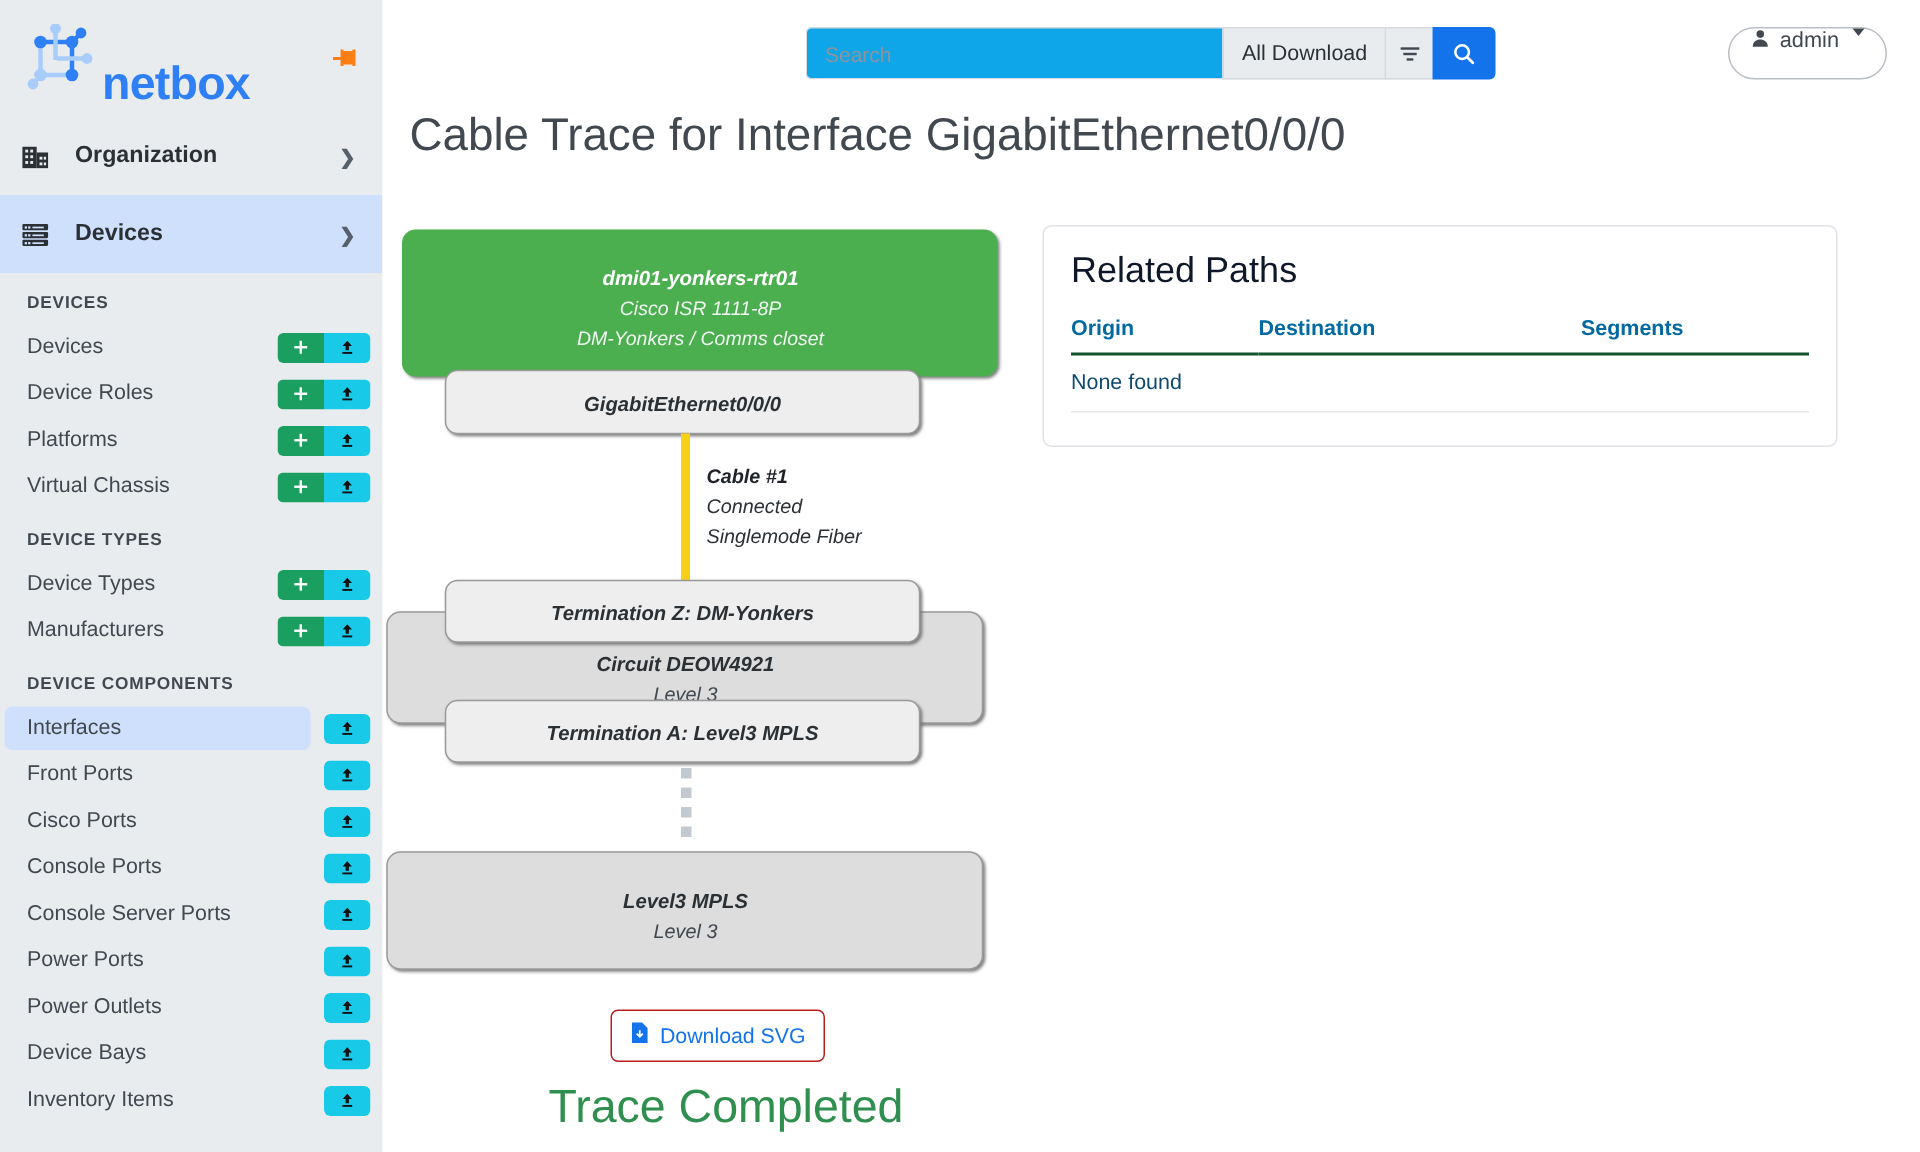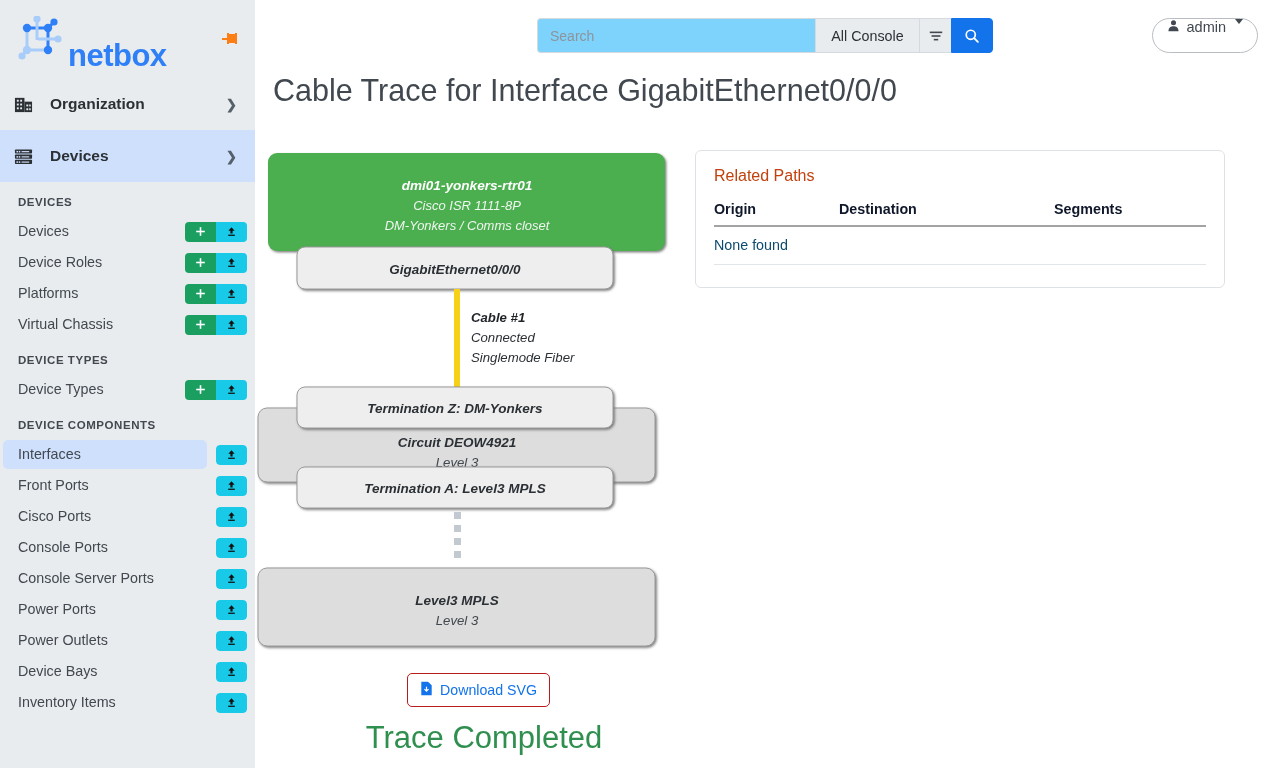--- a/index.html
+++ b/index.html
@@ -93,21 +93,21 @@
     display: flex; align-items: stretch;
     position: absolute; left: 282px; top: 18px;
     height: 35px;
   }
   #search-input {
     width: 278px; height: 35px;
     border: 1px solid #d6d9dd; border-right: none;
     border-radius: 4px 0 0 4px;
     padding: 0 12px; font-size: 14px;
     font-family: "Liberation Sans", sans-serif;
-    color: #41484f; outline: none; background: #7dd3fc;
+    color: #41484f; outline: none; background: #0ea5e9;
   }
   #search-input::placeholder { color: #8d949b; }
   #obj-select {
     display: flex; align-items: center; justify-content: center;
     min-width: 104px; padding: 0 12px;
     background: #e9ecef; border: 1px solid #d6d9dd; border-right: none;
     font-size: 14.3px; color: #2b3035; cursor: pointer;
   }
   #filter-btn {
     display: flex; align-items: center; justify-content: center;
@@ -166,25 +166,25 @@
   }
 
   
   #paths-card {
     position: absolute; left: 440px; top: 80px;
     width: 530px;
     border: 1px solid #dee2e6; border-radius: 6px;
     background: #fff;
     padding: 16px 18px 22px 18px;
   }
-  #paths-title { font-size: 16px; color: #c2410c; margin-bottom: 16px; }
+  #paths-title { font-size: 24px; color: #0f172a; margin-bottom: 16px; }
   #paths-table { width: 100%; border-collapse: collapse; }
   #paths-table th {
-    text-align: left; font-size: 14.3px; font-weight: bold; color: #0f172a;
-    padding: 0 0 8px 0; border-bottom: 2px solid #a3a3a3;
+    text-align: left; font-size: 14.3px; font-weight: bold; color: #0369a1;
+    padding: 0 0 8px 0; border-bottom: 2px solid #14532d;
   }
   #paths-table td {
     font-size: 14.3px; color: #0c4a6e;
     padding: 10px 0 11px 0; border-bottom: 1px solid #e3e6e9;
   }
   .col-origin { width: 125px; }
   .col-dest { width: 215px; }
 </style>
 </head>
 <body>
@@ -346,20 +346,37 @@
           </svg>
         </span>
       <span class="btn-import">
           <svg viewBox="0 0 14 14" width="11" height="11">
             <path d="M7 1.5 L11 6 H8.4 V9.5 H5.6 V6 H3 Z" fill="#111"></path>
             <rect x="2.8" y="11" width="8.4" height="1.6" fill="#111"></rect>
           </svg>
         </span>
     </span>
   </div>
+  <div class="nav-item">
+    <span class="nav-label">Manufacturers</span>
+    <span class="nav-actions">
+      <span class="btn-add">
+          <svg viewBox="0 0 14 14" width="11" height="11">
+            <rect x="6" y="1.5" width="2" height="11" fill="#fff"></rect>
+            <rect x="1.5" y="6" width="11" height="2" fill="#fff"></rect>
+          </svg>
+        </span>
+      <span class="btn-import">
+          <svg viewBox="0 0 14 14" width="11" height="11">
+            <path d="M7 1.5 L11 6 H8.4 V9.5 H5.6 V6 H3 Z" fill="#111"></path>
+            <rect x="2.8" y="11" width="8.4" height="1.6" fill="#111"></rect>
+          </svg>
+        </span>
+    </span>
+  </div>
 
   <div class="nav-section-title">Device Components</div>
   <div class="nav-item selected">
     <span class="nav-hit"></span>
     <span class="nav-label">Interfaces</span>
     <span class="nav-actions">
       <span class="btn-import solo">
           <svg viewBox="0 0 14 14" width="11" height="11">
             <path d="M7 1.5 L11 6 H8.4 V9.5 H5.6 V6 H3 Z" fill="#111"></path>
             <rect x="2.8" y="11" width="8.4" height="1.6" fill="#111"></rect>
@@ -453,21 +470,21 @@
             <rect x="2.8" y="11" width="8.4" height="1.6" fill="#111"></rect>
           </svg>
         </span>
     </span>
   </div>
 </div>
 
 <div id="topbar">
   <div id="search-wrap">
     <input id="search-input" type="text" placeholder="Search" style="">
-    <div id="obj-select">All Console</div>
+    <div id="obj-select">All Download</div>
     <div id="filter-btn">
       <svg viewBox="0 0 18 18" width="16" height="16">
         <rect x="2" y="4" width="14" height="1.8" fill="#41484f"></rect>
         <rect x="4" y="8.1" width="10" height="1.8" fill="#41484f"></rect>
         <rect x="6.5" y="12.2" width="5" height="1.8" fill="#41484f"></rect>
       </svg>
     </div>
     <div id="search-go">
       <svg viewBox="0 0 18 18" width="16" height="16">
         <circle cx="7.6" cy="7.6" r="5.1" fill="none" stroke="#fff" stroke-width="1.9"></circle>

